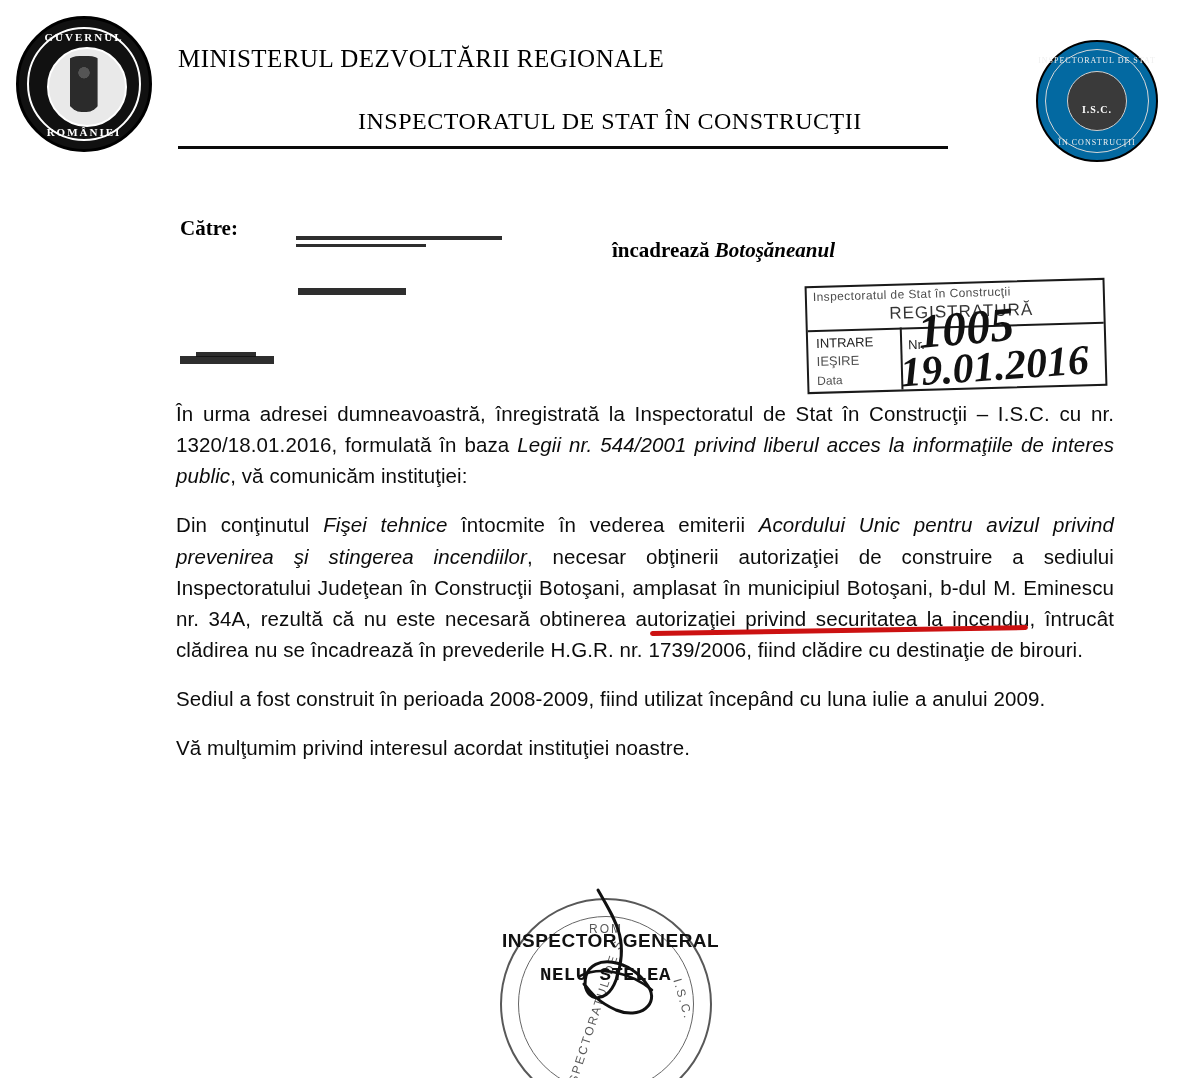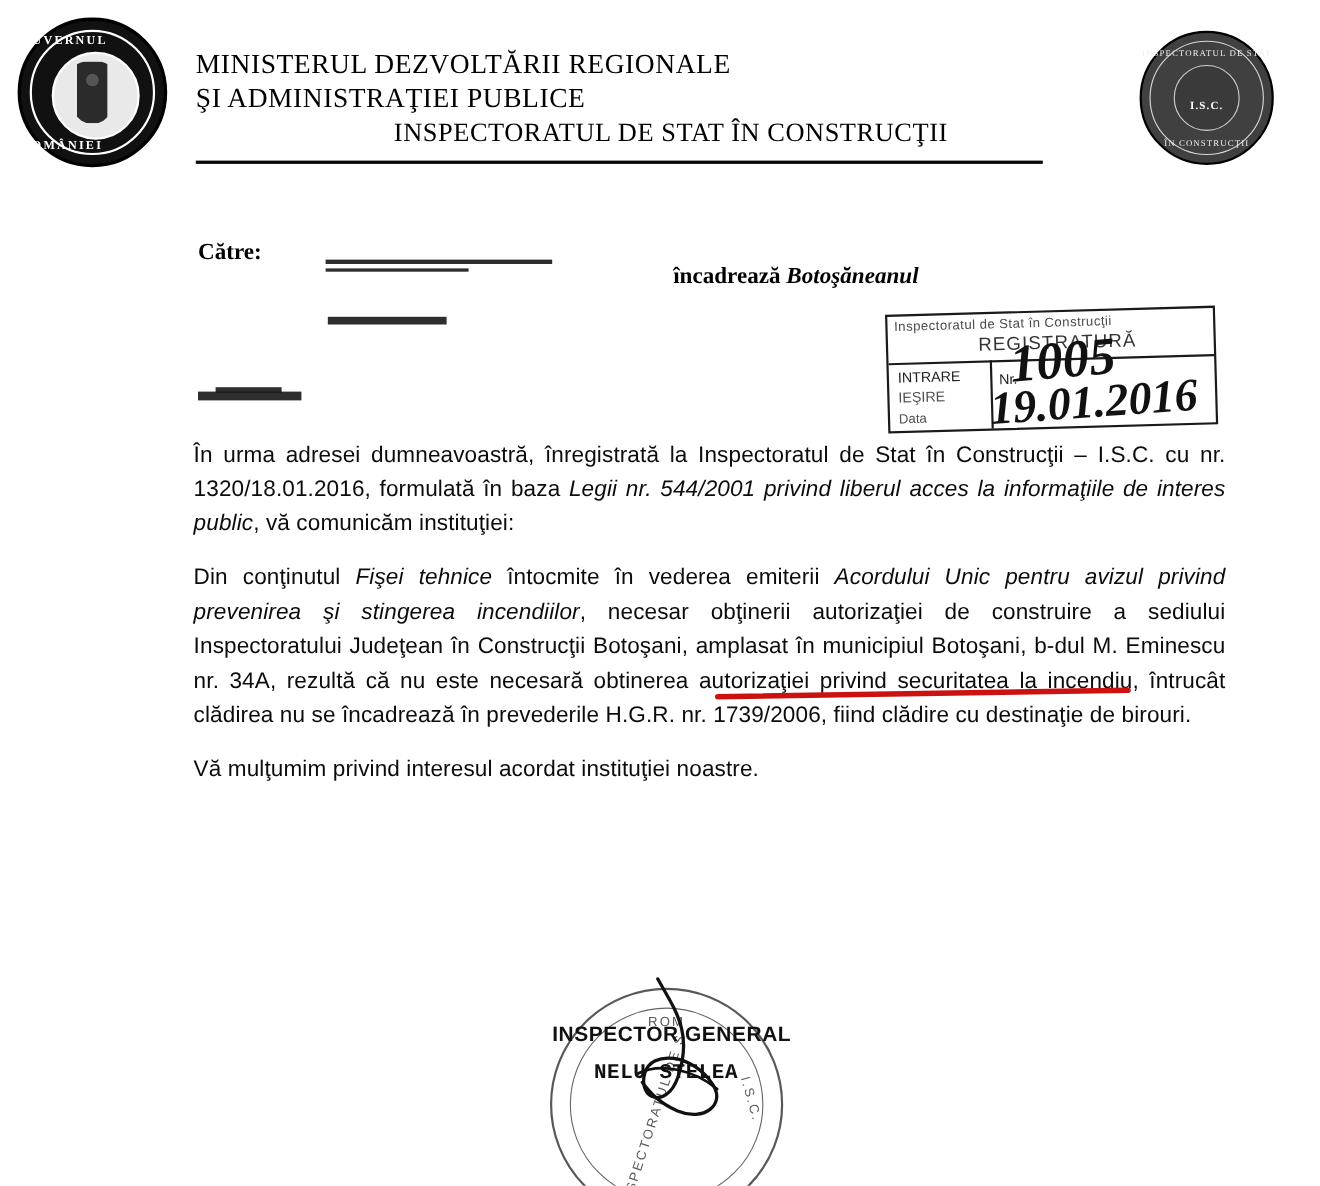--- a/index.html
+++ b/index.html
@@ -62,38 +62,38 @@
       linear-gradient(#2b2b2b, #2b2b2b) ;
     background-repeat: no-repeat;
     background-size: 100% 100%, 60% 100%;
     background-position: center, center;
     border-radius: 40% 40% 45% 45% / 30% 30% 60% 60%;
   }
   .seal-left .txt-top,
   .seal-left .txt-bottom {
     position: absolute;
     left: 0; width: 100%;
-    text-align: left;
+    text-align: center;
     font-family: "Liberation Serif", serif;
     font-size: 11px;
     letter-spacing: 2px;
     font-weight: bold;
     color: #ffffff;
   }
   .seal-left .txt-top { top: 12px; }
   .seal-left .txt-bottom { bottom: 11px; }
 
   .seal-right {
     position: absolute;
     right: 42px;
-    top: 28px;
+    top: 40px;
     width: 122px;
     height: 122px;
     border-radius: 50%;
-    background: #404040;
+    background: #0369a1;
     border: 2px solid #000;
     box-sizing: border-box;
     color: #fff;
   }
   .seal-right .ring2 {
     position: absolute;
     left: 7px; top: 7px; right: 7px; bottom: 7px;
     border-radius: 50%;
     border: 1px solid #d8d8d8;
   }
@@ -396,21 +396,20 @@
   <div class="seal-left">
     <div class="ring"></div>
     <div class="inner-disc"></div>
     <div class="crest"></div>
     <div class="txt-top">GUVERNUL</div>
     <div class="txt-bottom">ROMÂNIEI</div>
   </div>
 
   <div class="ministry">
     <span class="line1">MINISTERUL DEZVOLTĂRII REGIONALE</span>
-    <span class="line2">ŞI ADMINISTRAŢIEI PUBLICE</span>
   </div>
 
   <div class="department">INSPECTORATUL DE STAT ÎN CONSTRUCŢII</div>
 
   <div class="seal-right">
     <div class="ring2"></div>
     <div class="core"></div>
     <div class="arc-top">INSPECTORATUL DE STAT</div>
     <div class="isc">I.S.C.</div>
     <div class="arc-bottom">ÎN CONSTRUCŢII</div>
@@ -442,20 +441,21 @@
 </div>
 <div class="hand-number">1005</div>
 <div class="hand-date">19.01.2016</div>
 
 <div class="body-area">
 
   <p class="para"><span>În urma adresei dumneavoastră, înregistrată la Inspectoratul de Stat în Construcţii – I.S.C. cu nr. 1320/18.01.2016, formulată în baza </span><i>Legii nr. 544/2001 privind liberul acces la informaţiile de interes public</i><span>, vă comunicăm instituţiei:</span></p>
 
   <p class="para"><span>Din conţinutul </span><i>Fişei tehnice</i><span> întocmite în vederea emiterii </span><i>Acordului Unic pentru avizul privind prevenirea şi stingerea incendiilor</i><span>, necesar obţinerii autorizaţiei de construire a sediului Inspectoratului Judeţean în Construcţii Botoşani, amplasat în municipiul Botoşani, b-dul M. Eminescu nr. 34A, rezultă că nu este necesară obtinerea autorizaţiei privind securitatea la incendiu, întrucât clădirea nu se încadrează în prevederile H.G.R. nr. 1739/2006, fiind clădire cu destinaţie de birouri.</span></p>
 
+  <p class="para">Sediul a fost construit în perioada 2008-2009, fiind utilizat începând cu luna iulie a anului 2009.</p>
 
 
   <p class="para">Vă mulţumim privind interesul acordat instituţiei noastre.</p>
 </div>
 
 <div class="strike-line"></div>
 
 <div class="round-stamp">
   <div class="inner-ring"></div>
   <div class="word w-top">ROM</div>

